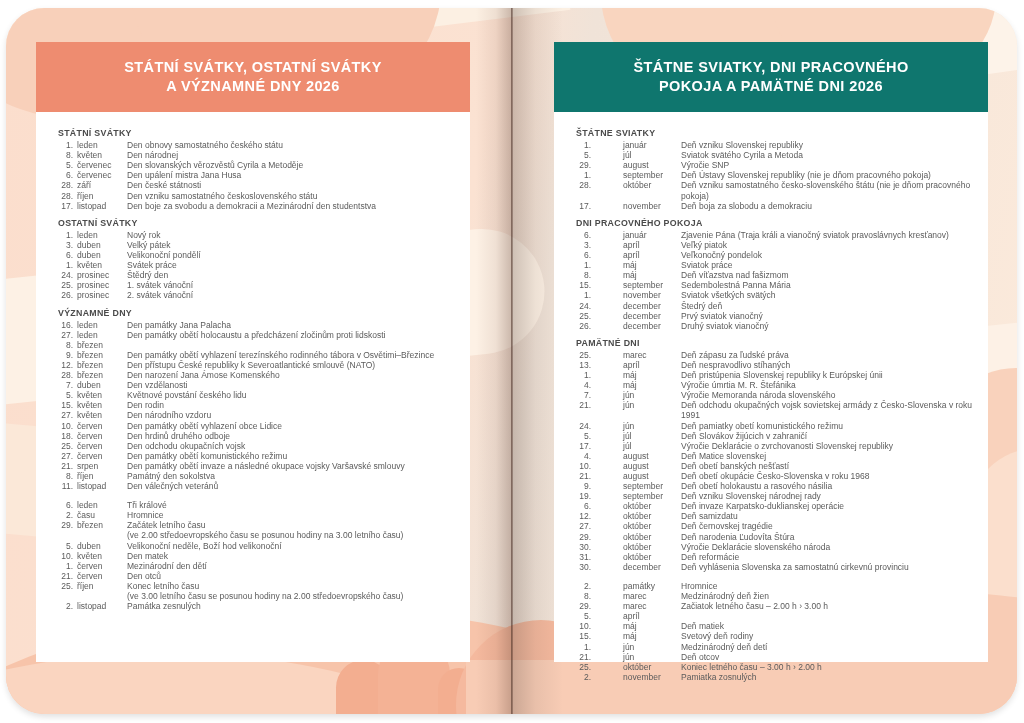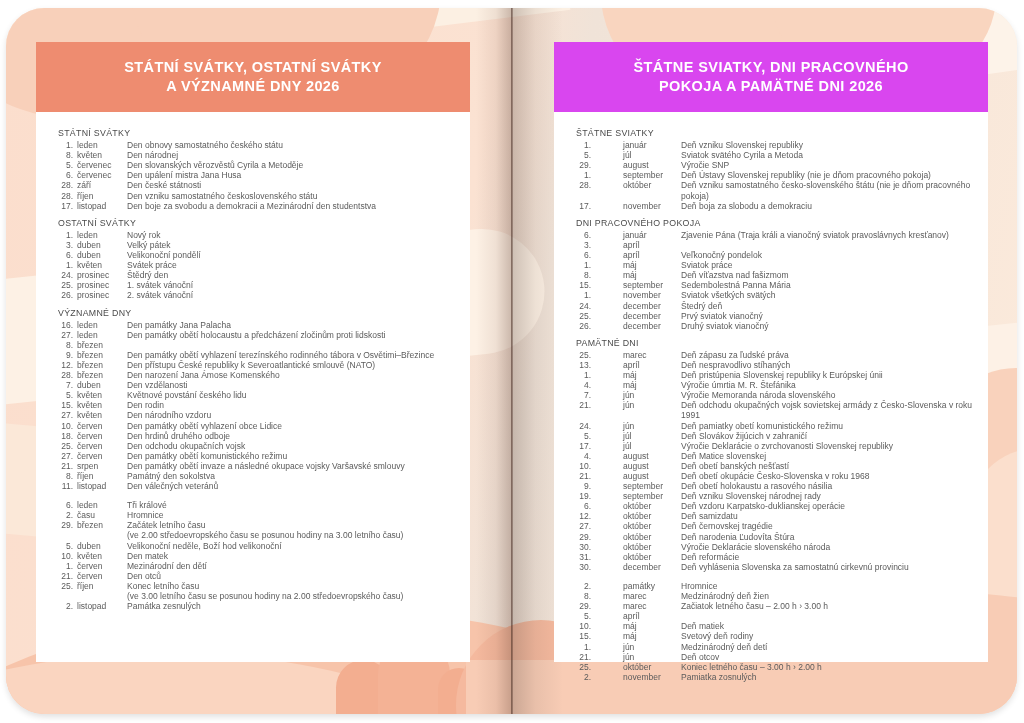--- a/index.html
+++ b/index.html
@@ -51,21 +51,21 @@
   .right-card{left:548px;}
   .page-header{
     height:70px;background:#ee8c70;color:#ffffff;
     display:flex;flex-direction:column;justify-content:center;align-items:center;
     text-align:center;font-weight:bold;font-size:14.5px;line-height:19px;letter-spacing:0.4px;
   }
   .page-content{
     padding:16px 12px 0 22px;color:#5b5b5b;font-size:8.5px;line-height:10.1px;
   }
   .section-heading{
-    font-weight:normal;color:#4a4a4a;font-size:8.8px;letter-spacing:0.3px;margin:7px 0 2px 0;
+    font-weight:bold;color:#4a4a4a;font-size:8.8px;letter-spacing:0.3px;margin:7px 0 2px 0;
   }
   .page-content .section-heading:first-child{margin-top:0;}
   .row{display:flex;}
   .row .d{width:15px;text-align:right;flex:none;}
   .row .m{width:46px;flex:none;margin:0 4px;}
   .right-card .row .m{width:54px;padding-left:28px;}
   .row .t{flex:1;}
   .note{padding-left:69px;}
   .gap-block{margin-top:9px;}
 </style>
@@ -313,21 +313,21 @@
           <div class="row">
             <span class="d">2.</span>
             <span class="m">listopad</span>
             <span class="t">Památka zesnulých</span>
           </div>
         </div>
       </div>
   </div>
 
   <div class="page-card right-card">
-    <div class="page-header" style="background: #d946ef;">
+    <div class="page-header" style="background: #0f766e;">
       <span>ŠTÁTNE SVIATKY, DNI PRACOVNÉHO</span>
       <span>POKOJA A PAMÄTNÉ DNI 2026</span>
     </div>
     <div class="page-content">
         <div class="section-heading">ŠTÁTNE SVIATKY</div>
         <div class="group">
           <div class="row">
             <span class="d">1.</span>
             <span class="m">január</span>
             <span class="t">Deň vzniku Slovenskej republiky</span>
@@ -361,20 +361,21 @@
         <div class="section-heading">DNI PRACOVNÉHO POKOJA</div>
         <div class="group">
           <div class="row">
             <span class="d">6.</span>
             <span class="m">január</span>
             <span class="t">Zjavenie Pána (Traja králi a vianočný sviatok pravoslávnych kresťanov)</span>
           </div>
           <div class="row">
             <span class="d">3.</span>
             <span class="m">apríl</span>
+            <span class="t">Veľký piatok</span>
           </div>
           <div class="row">
             <span class="d">6.</span>
             <span class="m">apríl</span>
             <span class="t">Veľkonočný pondelok</span>
           </div>
           <div class="row">
             <span class="d">1.</span>
             <span class="m">máj</span>
             <span class="t">Sviatok práce</span>
@@ -478,21 +479,21 @@
             <span class="t">Deň obetí holokaustu a rasového násilia</span>
           </div>
           <div class="row">
             <span class="d">19.</span>
             <span class="m">september</span>
             <span class="t">Deň vzniku Slovenskej národnej rady</span>
           </div>
           <div class="row">
             <span class="d">6.</span>
             <span class="m">október</span>
-            <span class="t">Deň vzdoru Karpatsko-duklianskej operácie</span>
+            <span class="t">Deň invaze Karpatsko-duklianskej operácie</span>
           </div>
           <div class="row">
             <span class="d">12.</span>
             <span class="m">október</span>
             <span class="t">Deň samizdatu</span>
           </div>
           <div class="row">
             <span class="d">27.</span>
             <span class="m">október</span>
             <span class="t">Deň černovskej tragédie</span>

